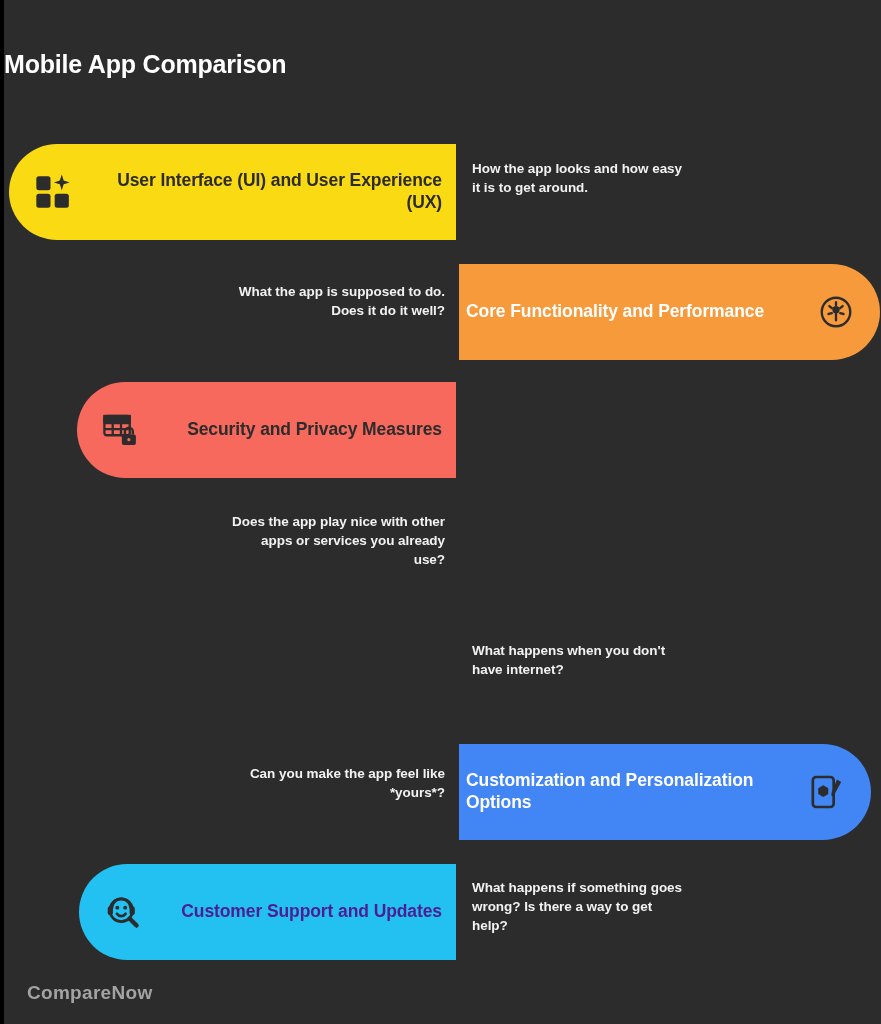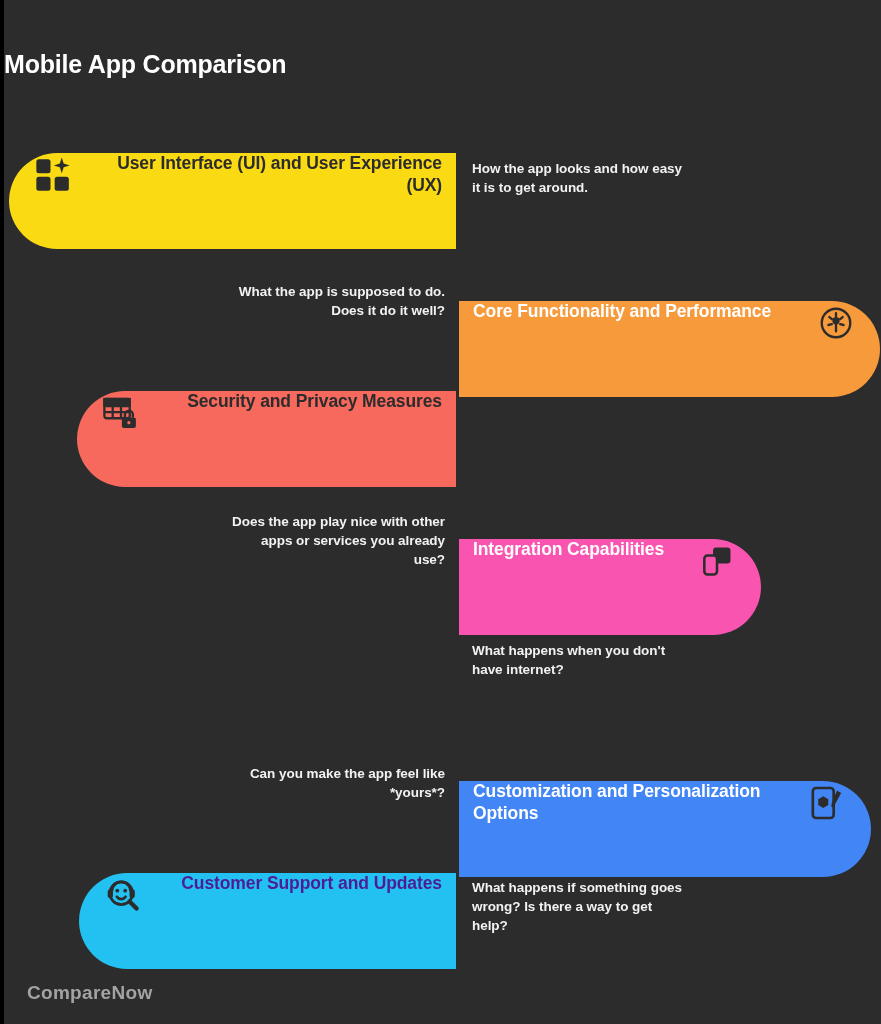--- a/index.html
+++ b/index.html
@@ -32,36 +32,36 @@
     font-weight: bold;
     letter-spacing: -0.2px;
   }
 
   .row {
     position: absolute;
     height: 96px;
   }
   .bar {
     position: absolute;
-    top: 17px;
+    top: 8px;
     height: 96px;
     display: flex;
+    align-items: center;
     box-sizing: border-box;
   }
   .bar.left {
     border-radius: 48px 0 0 48px;
     padding-left: 22px;
     padding-right: 14px;
   }
   .bar.right {
     border-radius: 0 48px 48px 0;
-    padding-left: 14px;
+    padding-left: 7px;
     padding-right: 22px;
     justify-content: flex-start;
-    margin-top: 28px;
   }
   .bar-label {
     font-size: 17.5px;
     font-weight: bold;
     line-height: 1.25;
     letter-spacing: -0.1px;
   }
   .bar.left .bar-label {
     text-align: right;
     flex: 1;
@@ -157,29 +157,20 @@
           <rect x="25" y="29" width="16" height="12" rx="2.2" fill="#2c2c2c" stroke="none"></rect>
           <path d="M28.5 29 v-3.2 a4.5 4.5 0 0 1 9 0 V29" stroke-width="2.8"></path>
           <circle cx="33" cy="35" r="1.8" fill="#f7695d" stroke="none"></circle>
         </svg>
       </span>
       <span class="bar-label">Security and Privacy Measures</span>
     </div>
   </div>
 
   <div class="row" style="left:0px; top:494px; width:877px;">
-    <div class="bar right" style="left:455px; width:302px; background:#f954b0; color:#ffffff;">
-      <span class="bar-label">Integration Capabilities</span>
-      <span class="bar-icon">
-        <svg width="38" height="38" viewBox="0 0 48 48" fill="none" stroke="#2c2c2c" stroke-width="3.2">
-          <rect x="19" y="7" width="22" height="20" rx="4" fill="#2c2c2c" stroke="none"></rect>
-          <rect x="8" y="17" width="16" height="24" rx="4" fill="#f954b0"></rect>
-        </svg>
-      </span>
-    </div>
     <div class="desc to-left" style="top:18px;">Does the app play nice with other apps or services you already use?</div>
   </div>
 
   <div class="row" style="left:0px; top:615px; width:877px;">
     <div class="desc to-right" style="top:26px;">What happens when you don't have internet?</div>
   </div>
 
   <div class="row" style="left:0px; top:736px; width:877px;">
     <div class="bar right" style="left:455px; width:412px; background:#4285f4; color:#ffffff;">
       <span class="bar-label">Customization and Personalization Options</span>

